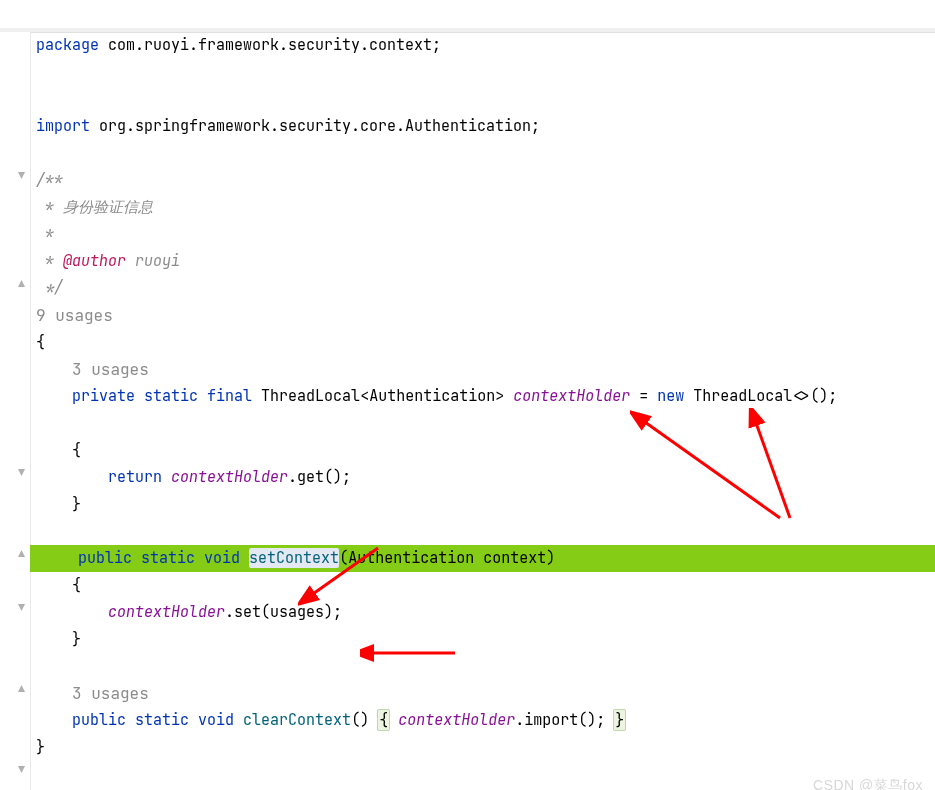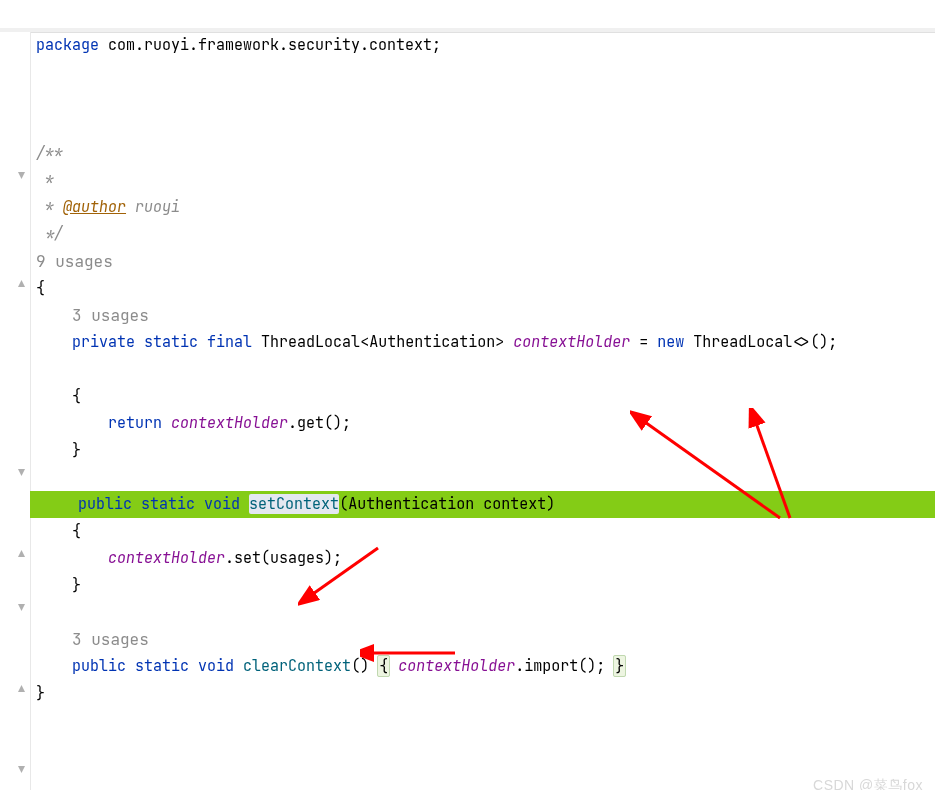--- a/index.html
+++ b/index.html
@@ -4,21 +4,21 @@
 <style>
   html,body{margin:0;padding:0;width:935px;height:790px;background:#fff;font-family:"JetBrains Mono","Consolas","Courier New",monospace;font-size:15px;overflow:hidden;}
   .root{position:relative;width:935px;height:790px;margin-top:28px;}
   .topbar{position:absolute;left:0;top:0;width:935px;height:4px;background:#f0f0f0;border-bottom:1px solid #e0e0e0;}
   .gutter{position:absolute;left:0;top:4px;width:30px;height:786px;background:#fff;border-right:1px solid #e8e8e8;}
   .code{position:absolute;left:30px;top:4px;width:905px;height:786px;}
   .line{position:relative;height:27px;line-height:27px;white-space:pre;padding-left:6px;}
   .kw{color:#0033b3;}
   .pkg{color:#000;}
   .cmt{color:#8c8c8c;font-style:italic;}
-  .tag{color:#a16207;font-style:italic;text-decoration:underline;}
+  .tag{color:#be185d;font-style:italic;}
   .usages{color:#8c8c8c;font-size:16px;font-style:normal;}
   .cls{color:#000;}
   .mname{color:#00627a;}
   .field{color:#871094;font-style:italic;text-align:center;}
   .param{color:#000;}
   .hl-line{background:#84cc16;padding-left:12px;}
   .sel{background:#e4e8f1;border-radius:2px;}
   .fold{position:absolute;left:0;width:30px;height:27px;display:flex;align-items:center;justify-content:flex-end;padding-right:4px;box-sizing:border-box;color:#b0b0b0;cursor:pointer;}
   .fold svg{display:block;}
   .brace-bg{background:#edf5e1;border:1px solid #c0d8b0;border-radius:2px;padding:0 1px;margin:-1px -1px;}
@@ -65,22 +65,24 @@
 <div class="fold" style="top:728px">
       <svg width="9" height="9">
         <path d="M1 1 L8 1 L4.5 8 Z" fill="#b0b0b0"></path>
       </svg>
     </div>
 
 <div class="code">
   <div class="line"><span class="kw">package</span><span class="pkg"> com.ruoyi.framework.security.context;</span></div>
   <div class="line"></div>
   <div class="line"></div>
+  <div class="line"><span class="kw">import</span><span class="pkg"> org.springframework.security.core.Authentication;</span></div>
   <div class="line"></div>
   <div class="line"><span class="cmt">/**</span></div>
+  <div class="line"><span class="cmt"> * </span><span class="cmt">身份验证信息</span></div>
   <div class="line"><span class="cmt"> *</span></div>
   <div class="line"><span class="cmt"> * </span><span class="tag">@author</span><span class="cmt"> ruoyi</span></div>
   <div class="line"><span class="cmt"> */</span></div>
   <div class="line"><span class="usages">9 usages</span></div>
   <div class="line"><span>{</span></div>
   <div class="line">    <span class="usages">3 usages</span></div>
   <div class="line">    <span class="kw">private</span> <span class="kw">static</span> <span class="kw">final</span> <span class="cls">ThreadLocal</span>&lt;<span class="cls">Authentication</span>&gt; <span class="field">contextHolder</span> = <span class="kw">new</span> <span class="cls">ThreadLocal</span>&lt;&gt;();</div>
   <div class="line"></div>
   <div class="line">    <span>{</span></div>
   <div class="line">        <span class="kw">return</span> <span class="field">contextHolder</span><span>.get();</span></div>

